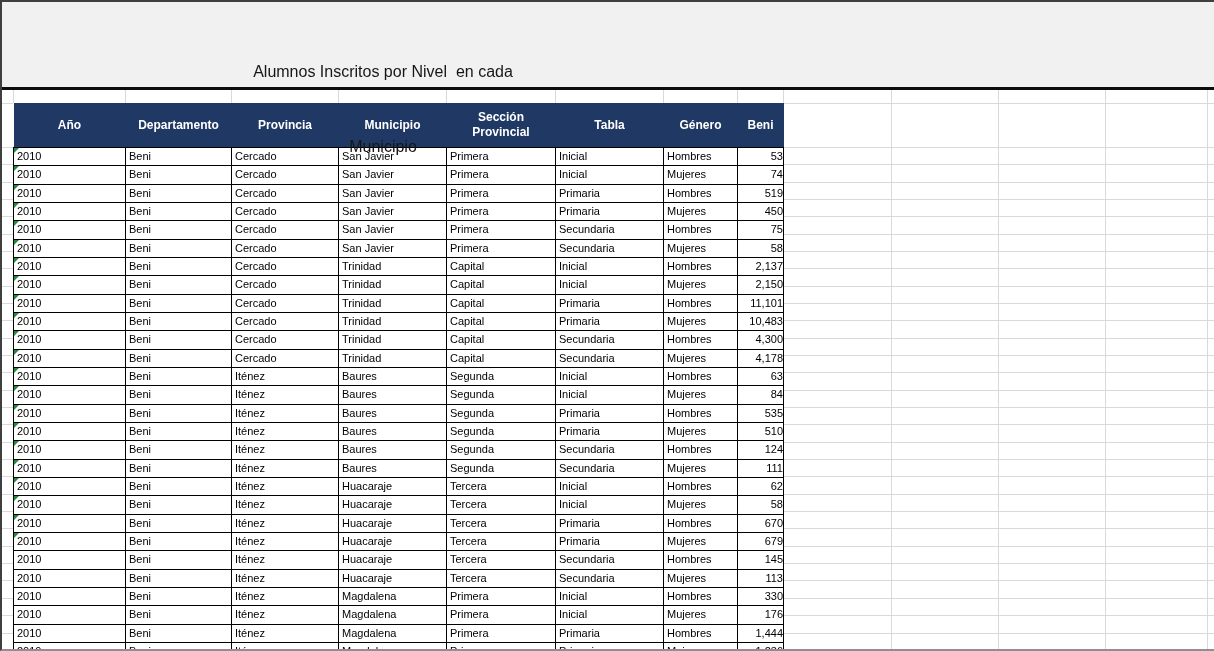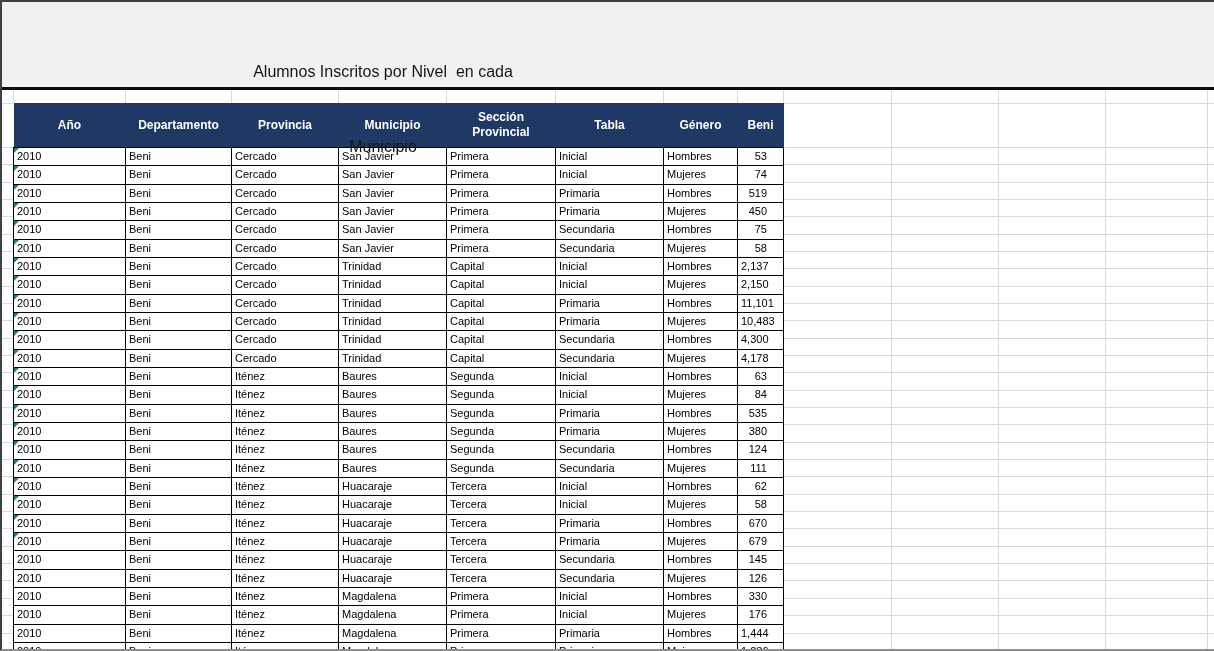--- a/index.html
+++ b/index.html
@@ -65,21 +65,21 @@
   table.sheet th{
     background:var(--navy,#1F3864);color:#ffffff;font-size:12px;font-weight:bold;
     text-align:center;vertical-align:middle;height:44px;line-height:15px;padding:0 2px;
     border:none;
   }
   table.sheet td{
     font-size:11px;color:#000;height:16.34px;line-height:12px;
     border:1px solid #000;padding:0 2px 1px 3px;vertical-align:middle;
     white-space:nowrap;overflow:hidden;position:relative;background:#fff;
   }
-  table.sheet td.num{text-align:right;padding-right:16px;}
+  table.sheet td.num{text-align:right;padding-right:0;}
   table.sheet{border-bottom:1px solid #000;}
   .err-tri{
     position:absolute;left:0;top:0;width:0;height:0;
     border-top:5px solid var(--green,#1E8F3E);border-right:5px solid transparent;
   }
 </style>
 </head>
 <body>
 
 <div id="frame"></div>
@@ -272,21 +272,21 @@
         <td class="num">535</td>
       </tr>
       <tr>
         <td>2010<span class="err-tri"></span></td>
         <td>Beni</td>
         <td>Iténez</td>
         <td>Baures</td>
         <td>Segunda</td>
         <td>Primaria</td>
         <td>Mujeres</td>
-        <td class="num">380</td>
+        <td class="num">510</td>
       </tr>
       <tr>
         <td>2010<span class="err-tri"></span></td>
         <td>Beni</td>
         <td>Iténez</td>
         <td>Baures</td>
         <td>Segunda</td>
         <td>Secundaria</td>
         <td>Hombres</td>
         <td class="num">124</td>
@@ -352,21 +352,21 @@
         <td class="num">145</td>
       </tr>
       <tr>
         <td>2010</td>
         <td>Beni</td>
         <td>Iténez</td>
         <td>Huacaraje</td>
         <td>Tercera</td>
         <td>Secundaria</td>
         <td>Mujeres</td>
-        <td class="num">126</td>
+        <td class="num">113</td>
       </tr>
       <tr>
         <td>2010</td>
         <td>Beni</td>
         <td>Iténez</td>
         <td>Magdalena</td>
         <td>Primera</td>
         <td>Inicial</td>
         <td>Hombres</td>
         <td class="num">330</td>

